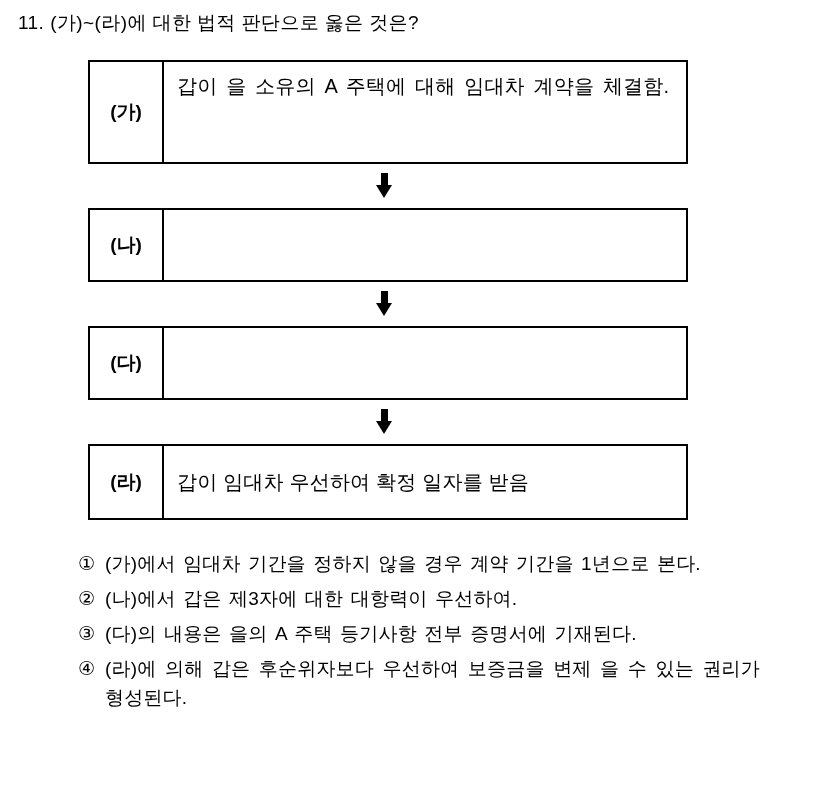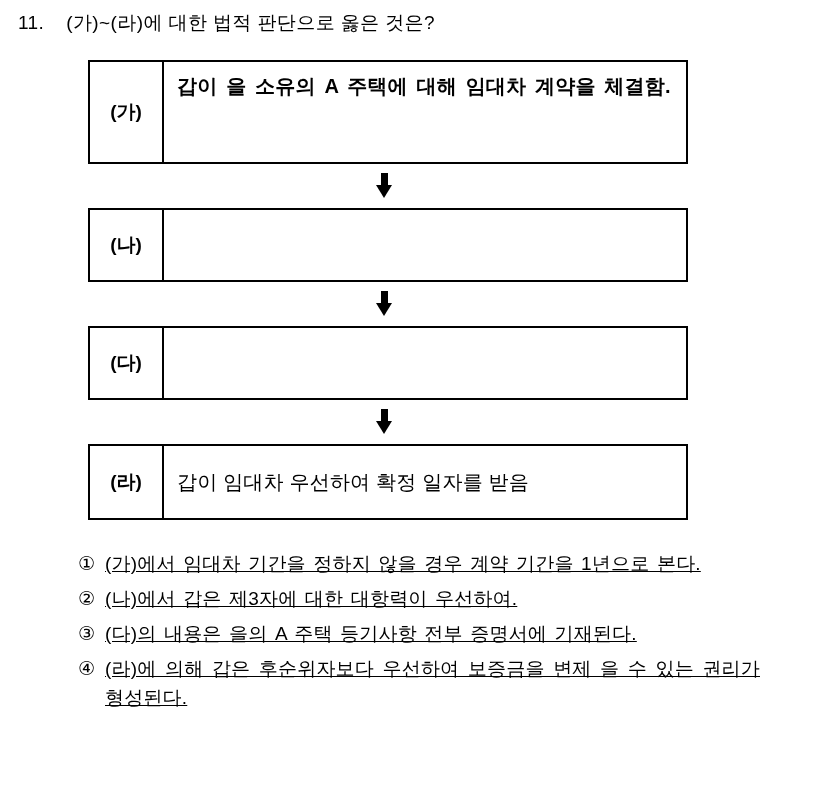--- a/index.html
+++ b/index.html
@@ -21,21 +21,21 @@
     position: absolute;
     left: 18px;
     top: 10px;
     font-size: 19px;
     line-height: 26px;
     white-space: nowrap;
     letter-spacing: 0.4px;
   }
   .question-stem .q-num {
     display: inline-block;
-    margin-right: 22px;
+    margin-right: 6px;
   }
 
   
   .flow {
     position: absolute;
     left: 88px;
     top: 60px;
     width: 600px;
   }
   .flow-box {
@@ -65,21 +65,20 @@
     display: flex;
     align-items: center;
     box-sizing: border-box;
     letter-spacing: 0.2px;
   }
   .flow-text.justify {
     display: block;
     text-align: justify;
     text-align-last: left;
     word-spacing: 3px;
-    font-weight: bold;
   }
   .box-a { height: 104px; }
   .box-b { height: 74px; }
   .box-c { height: 74px; }
   .box-d { height: 76px; }
 
   .arrow-row {
     height: 44px;
     display: flex;
     align-items: center;
@@ -131,21 +130,20 @@
     min-width: 27px;
     font-size: 19px;
     line-height: 29px;
   }
   .choice-text {
     flex: 1;
     text-align: justify;
     text-align-last: left;
     word-spacing: 2px;
     max-width: 655px;
-    text-decoration: underline;
   }
 </style>
 </head>
 <body>
 
 <div class="question-stem">
   <span class="q-num">11.</span><span>(가)~(라)에 대한 법적 판단으로 옳은 것은?</span>
 </div>
 
 <div class="flow">

